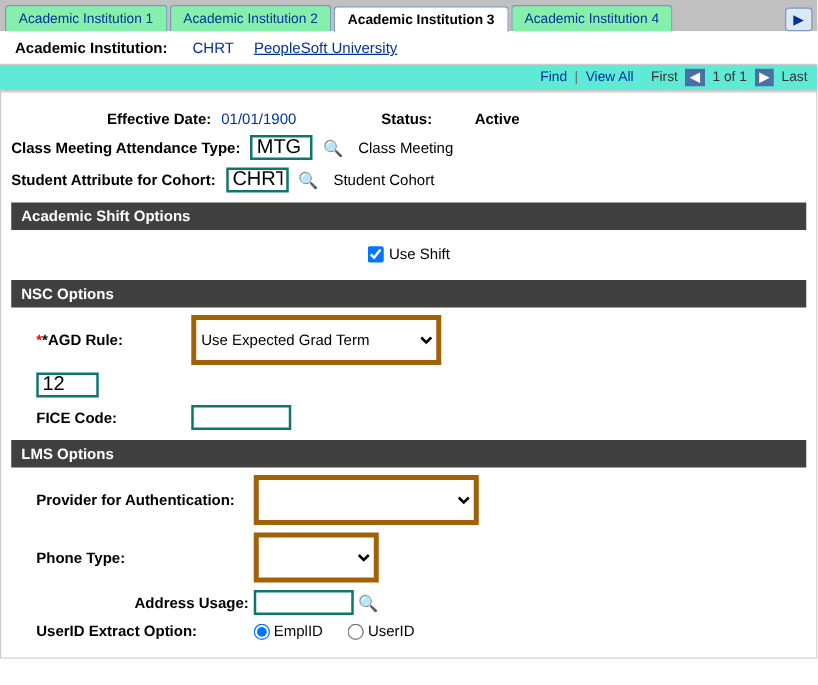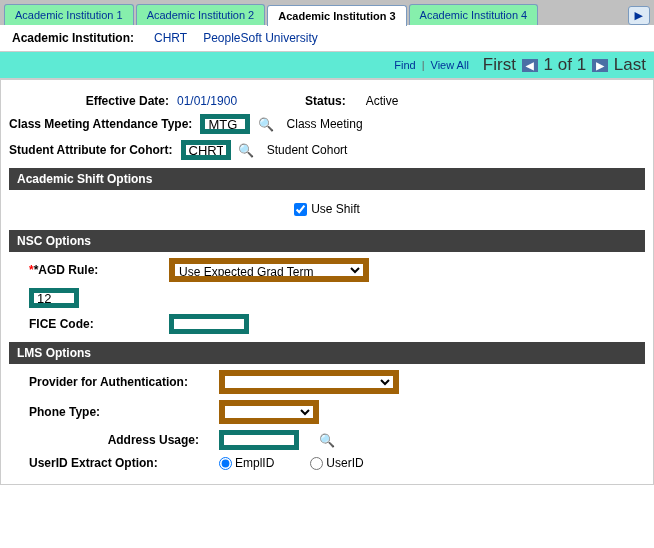--- a/index.html
+++ b/index.html
@@ -47,36 +47,36 @@
     .institution-header {
       display: flex;
       align-items: center;
       padding: 6px 12px;
       background: #fff;
       border-bottom: 1px solid #ccc;
       gap: 16px;
     }
     .institution-header .label { font-weight: bold; font-size: 12px; }
     .institution-header .code { color: #003399; font-size: 12px; margin-left: 4px; }
-    .institution-header .name { color: #003399; font-size: 12px; }
+    .institution-header .name { color: #003399; font-size: 12px; text-decoration: underline; }
 
     
     .toolbar {
       display: flex;
       justify-content: flex-end;
       align-items: center;
       background: #5eead4;
       border-bottom: 1px solid #ccc;
       padding: 3px 8px;
       gap: 6px;
       font-size: 11px;
     }
     .toolbar a { color: #003399; text-decoration: none; cursor: pointer; }
     .toolbar .sep { color: #666; }
-    .toolbar .nav-text { color: #333; font-size: 17px; }
+    .toolbar .nav-text { color: #333; font-size: 11px; }
     .toolbar .nav-btn {
       background: #4a6fa5;
       color: white;
       border: none;
       padding: 1px 4px;
       cursor: pointer;
       font-size: 10px;
       font-weight: bold;
     }
 
@@ -91,23 +91,23 @@
       font-weight: bold;
       font-size: 12px;
       min-width: 160px;
       text-align: right;
     }
     .field-value { font-size: 12px; color: #003399; }
     .field-value.black { color: #000; }
 
     
     .input-box {
-      border: 5px solid #0f766e;
+      border: 2px solid #0f766e;
       padding: 1px 3px;
-      font-size: 13px;
+      font-size: 16px;
       background: #fff;
       height: 20px;
     }
     .input-box-short { width: 50px; }
     .input-box-medium { width: 80px; }
 
     
     .section-header {
       background: #404040;
       color: #fff;
@@ -129,41 +129,41 @@
       display: flex;
       align-items: center;
       gap: 4px;
       font-size: 12px;
     }
     .checkbox-item input[type=checkbox] { margin: 0; }
 
     
     select {
       font-size: 12px;
-      height: 24px;
-      border: 6px solid #a16207;
+      height: 40px;
+      border: 4px solid #a16207;
       background: #fff;
     }
 
     
     .radio-item {
       display: inline-flex;
       align-items: center;
       gap: 3px;
       font-size: 12px;
     }
     .radio-item input[type=radio] { margin: 0; }
 
     
     .nsc-field-row {
       display: flex;
       align-items: center;
       margin-bottom: 6px;
       padding-left: 20px;
-      gap: 20px;
+      gap: 4px;
     }
     .nsc-label {
       font-weight: bold;
       font-size: 12px;
       min-width: 120px;
     }
 
     
     .content-area {
       border: 1px solid #ccc;
@@ -206,21 +206,21 @@
   <button class="nav-btn">▶</button>
   <span class="nav-text">Last</span>
 </div>
 
 <div class="content-area">
 
   <div class="field-row" style="margin-top:6px;">
     <span class="field-label">Effective Date:</span>
     <span class="field-value">01/01/1900</span>
     <span style="margin-left:60px; font-weight:bold; font-size:12px;">Status:</span>
-    <span class="field-value black" style="margin-left:12px;">Active</span>
+    <span class="field-value black" style="margin-left:26px;font-weight:bold;">Active</span>
   </div>
 
   <div class="field-row">
     <span class="field-label">Class Meeting Attendance Type:</span>
     <input type="text" class="input-box input-box-short" value="MTG" style="">
     <span style="cursor:pointer; color:#336699; font-size:13px;">🔍</span>
     <span class="field-value black" style="margin-left:4px;">Class Meeting</span>
   </div>
 
   <div class="field-row">

